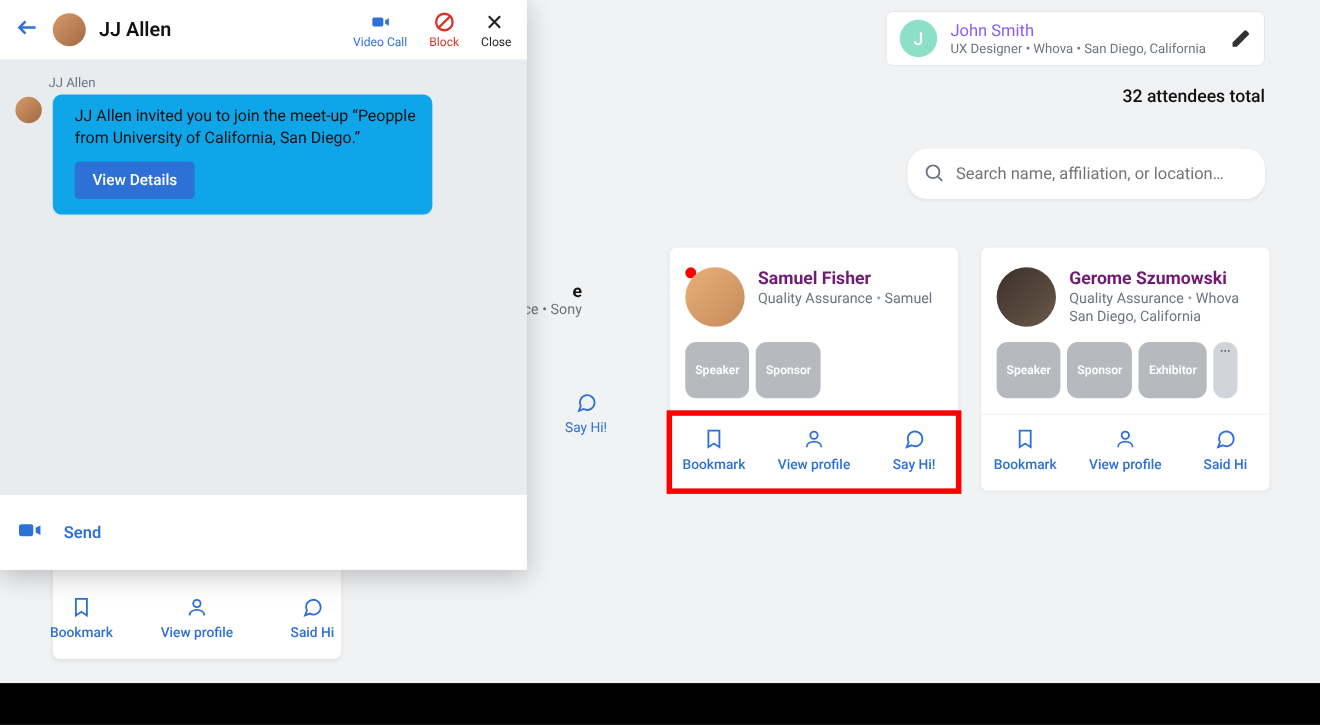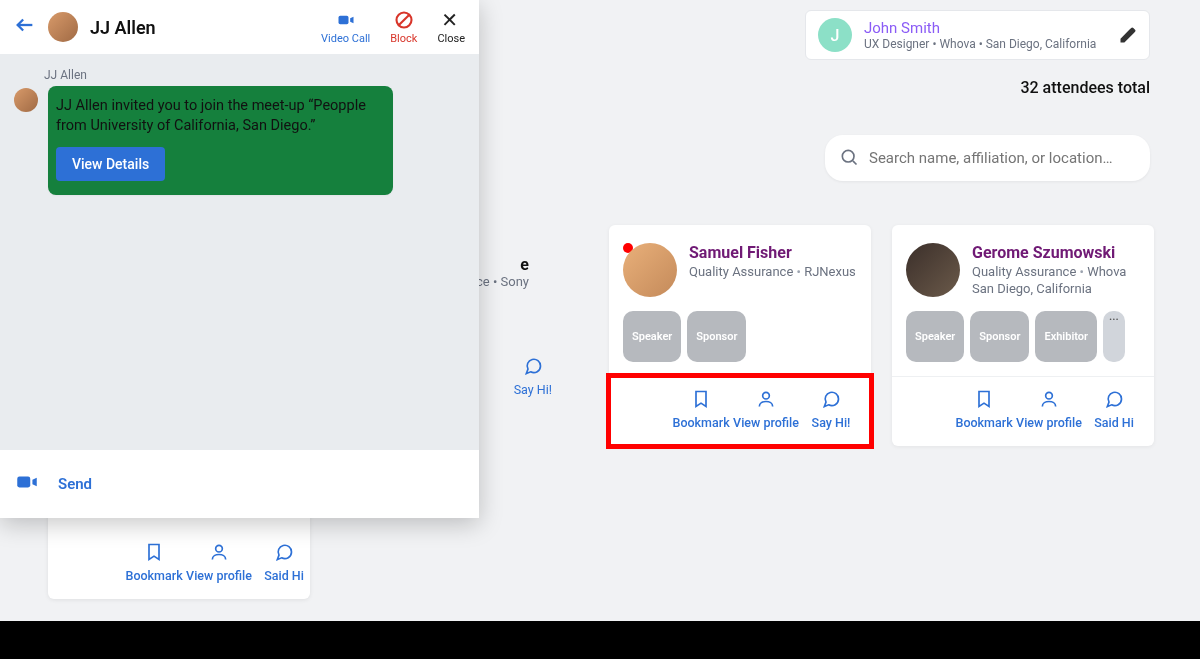--- a/index.html
+++ b/index.html
@@ -70,21 +70,21 @@
   .attendee-card .info .role { font-size: 13px; color: #6b7280; margin-top: 2px;}
   .attendee-card .info .role .dotsep::before { content: "  •  "; color: #9ca3af; }
   .attendee-card .tags { margin-top: 14px; display: flex; gap: 6px; flex-wrap: wrap; }
   .attendee-card .tag {
     background: #b6b9be; color: #fff; font-size: 11px; font-weight: 600;
     border-radius: 10px; padding: 19px 9px;
   }
   .attendee-card .tag.more { background: #d1d5db; color: #555; padding: 2px 6px; }
 
   .card-actions {
-    display: flex; justify-content: flex-end; align-items: center;
+    display: flex; justify-content: space-between; align-items: center;
     border-top: 1px solid #eef0f2; margin: 14px -14px 0 -14px; padding: 12px 8px 16px 8px;
   }
   .card-actions .act {
     display: flex; flex-direction: column; align-items: center; gap: 6px;
     color: #2d70d6; font-size: 12.5px; font-weight: 500; cursor: pointer;
     min-width: 64px;
   }
   .card-actions .act svg { width: 20px; height: 20px; }
   .said .card-actions .act.hi { color: #6b7280; }
 
@@ -121,21 +121,21 @@
   .chat-header .hact.block { color: #d8352a; }
   .chat-header .hact.close { color: #222; }
   .chat-header .hact svg, .chat-header .hact .xicon { width: 20px; height: 20px; }
   .chat-header .hact .xicon { font-size: 20px; line-height: 20px; font-weight: 300; }
 
   .chat-body { flex: 1; padding: 14px 14px 0 14px; overflow: hidden; }
   .msg-from { font-size: 12px; color: #6b7280; margin-left: 30px; margin-bottom: 4px; }
   .msg-row { display: flex; gap: 10px; align-items: flex-start; }
   .msg-row .mavatar { width: 24px; height: 24px; border-radius: 50%; background: linear-gradient(135deg,#d89a6a,#a06a44); margin-top: 2px; flex-shrink: 0;}
   .bubble {
-    background: #15803d; border-radius: 8px; padding: 10px 14px 14px 8px;
+    background: #0ea5e9; border-radius: 8px; padding: 10px 14px 14px 20px;
     max-width: 345px; box-shadow: 0 1px 2px rgba(0,0,0,0.04);
   }
   .bubble .mtext { font-size: 14.5px; color: #111; line-height: 1.35; }
   .bubble .mbtn {
     margin-top: 12px; background: #2d70d6; color: #fff; border: none;
     border-radius: 4px; padding: 9px 16px; font-size: 14px; font-weight: 500; cursor: pointer;
   }
 
   .chat-footer {
     background: #fff; height: 68px; display: flex; align-items: center; gap: 10px;
@@ -184,21 +184,21 @@
 
   <div class="attendee-card" style="visibility:hidden;"></div>
 
   <div class="attendee-card highlight" style="position:absolute; left:609px;">
     <div class="dot"></div>
     <div class="head">
       <div class="avatar a1"></div>
       <div class="info">
         <div class="nm">Samuel Fisher</div>
         <div class="role">
-          <span>Quality Assurance</span><span class="dotsep"></span><span>RJNexus</span>
+          <span>Quality Assurance</span><span class="dotsep"></span><span>Samuel</span>
         </div>
       </div>
     </div>
     <div class="tags">
       <span class="tag">Speaker</span>
       <span class="tag">Sponsor</span>
     </div>
     <div class="card-actions">
       <div class="act">
         <svg viewBox="0 0 24 24" fill="none" stroke="currentColor" stroke-width="2">

